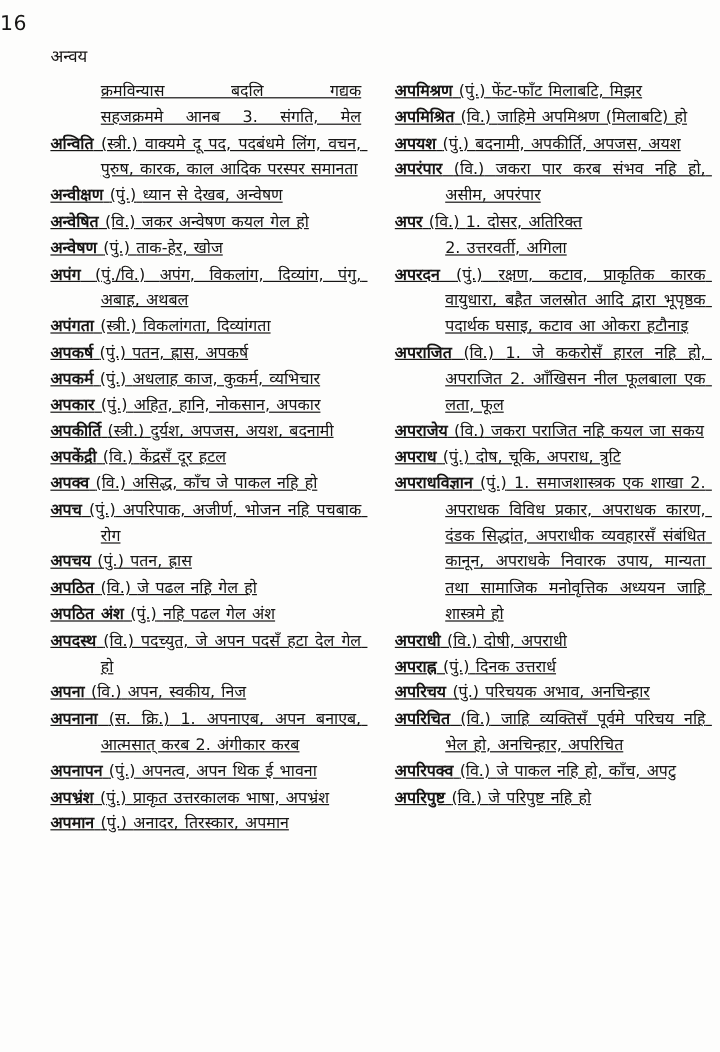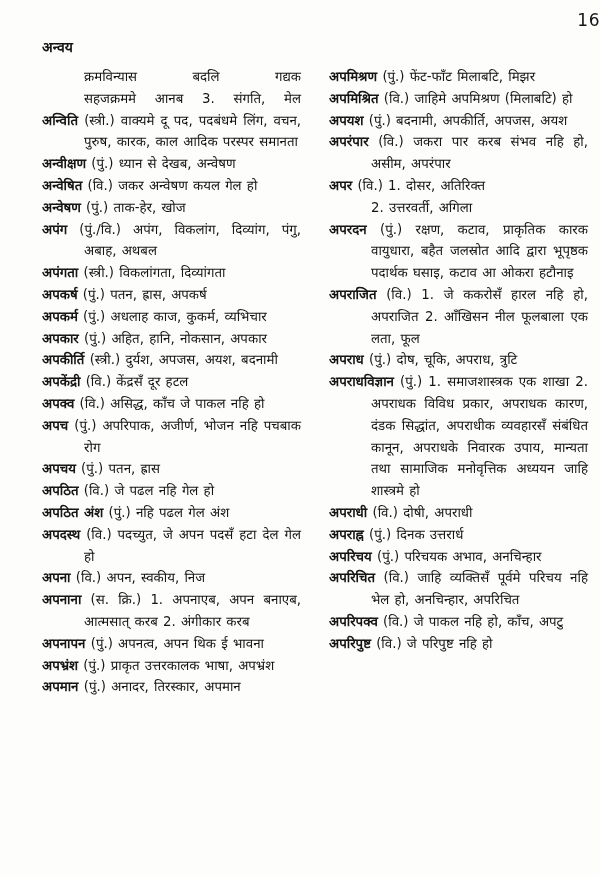--- a/index.html
+++ b/index.html
@@ -6,35 +6,35 @@
   body {
     width: 600px; height: 877px;
     background: #fdfdfc;
     font-family: "DejaVu Sans", sans-serif;
     color: #161514;
     position: relative;
     overflow: hidden;
   }
   .page-number {
     position: absolute; top: 10px; left: 0; right: 0;
-    text-align: right;
+    text-align: left;
     font-size: 17px;
     letter-spacing: 0.5px;
   }
   .running-head {
     position: absolute; top: 37px; left: 42px;
-    font-size: 14px; font-weight: bold; text-align: center;
+    font-size: 14px; font-weight: normal; text-align: center;
   }
   .columns {
     position: absolute; top: 66px; left: 42px;
     width: 546px;
     display: flex;
     gap: 28px;
   }
-  .column { flex: 1 1 0; min-width: 0; }
+  .column { flex: 1 1 0; min-width: 0; text-decoration: underline; }
   .entry {
     font-size: 13.3px;
     line-height: 21.8px;
     text-align: justify;
     padding-left: 42px;
     text-indent: -42px;
     word-spacing: 1px;
   }
   .entry .def { white-space: pre-wrap; }
   .entry.cont {
@@ -79,20 +79,21 @@
     </div>
   <div class="column">
       <div class="entry"><span class="headword">अपमिश्रण</span> <span class="pos">(पुं.)</span> <span class="def">फेंट-फाँट मिलाबटि, मिझर</span></div>
       <div class="entry"><span class="headword">अपमिश्रित</span> <span class="pos">(वि.)</span> <span class="def">जाहिमे अपमिश्रण (मिलाबटि) हो</span></div>
       <div class="entry"><span class="headword">अपयश</span> <span class="pos">(पुं.)</span> <span class="def">बदनामी, अपकीर्ति, अपजस, अयश</span></div>
       <div class="entry"><span class="headword">अपरंपार</span> <span class="pos">(वि.)</span> <span class="def">जकरा पार करब संभव नहि हो, असीम, अपरंपार</span></div>
       <div class="entry"><span class="headword">अपर</span> <span class="pos">(वि.)</span> <span class="def">1. दोसर, अतिरिक्त
 2. उत्तरवर्ती, अगिला</span></div>
       <div class="entry"><span class="headword">अपरदन</span> <span class="pos">(पुं.)</span> <span class="def">रक्षण, कटाव, प्राकृतिक कारक वायुधारा, बहैत जलस्रोत आदि द्वारा भूपृष्ठक पदार्थक घसाइ, कटाव आ ओकरा हटौनाइ</span></div>
       <div class="entry"><span class="headword">अपराजित</span> <span class="pos">(वि.)</span> <span class="def">1. जे ककरोसँ हारल नहि हो, अपराजित 2. आँखिसन नील फूलबाला एक लता, फूल</span></div>
+      <div class="entry"><span class="headword">अपराजेय</span> <span class="pos">(वि.)</span> <span class="def">जकरा पराजित नहि कयल जा सकय</span></div>
       <div class="entry"><span class="headword">अपराध</span> <span class="pos">(पुं.)</span> <span class="def">दोष, चूकि, अपराध, त्रुटि</span></div>
       <div class="entry"><span class="headword">अपराधविज्ञान</span> <span class="pos">(पुं.)</span> <span class="def">1. समाजशास्त्रक एक शाखा 2. अपराधक विविध प्रकार, अपराधक कारण, दंडक सिद्धांत, अपराधीक व्यवहारसँ संबंधित कानून, अपराधके निवारक उपाय, मान्यता तथा सामाजिक मनोवृत्तिक अध्ययन जाहि शास्त्रमे हो</span></div>
       <div class="entry"><span class="headword">अपराधी</span> <span class="pos">(वि.)</span> <span class="def">दोषी, अपराधी</span></div>
       <div class="entry"><span class="headword">अपराह्न</span> <span class="pos">(पुं.)</span> <span class="def">दिनक उत्तरार्ध</span></div>
       <div class="entry"><span class="headword">अपरिचय</span> <span class="pos">(पुं.)</span> <span class="def">परिचयक अभाव, अनचिन्हार</span></div>
       <div class="entry"><span class="headword">अपरिचित</span> <span class="pos">(वि.)</span> <span class="def">जाहि व्यक्तिसँ पूर्वमे परिचय नहि भेल हो, अनचिन्हार, अपरिचित</span></div>
       <div class="entry"><span class="headword">अपरिपक्व</span> <span class="pos">(वि.)</span> <span class="def">जे पाकल नहि हो, काँच, अपटु</span></div>
       <div class="entry"><span class="headword">अपरिपुष्ट</span> <span class="pos">(वि.)</span> <span class="def">जे परिपुष्ट नहि हो</span></div>
     </div>
 </div>

